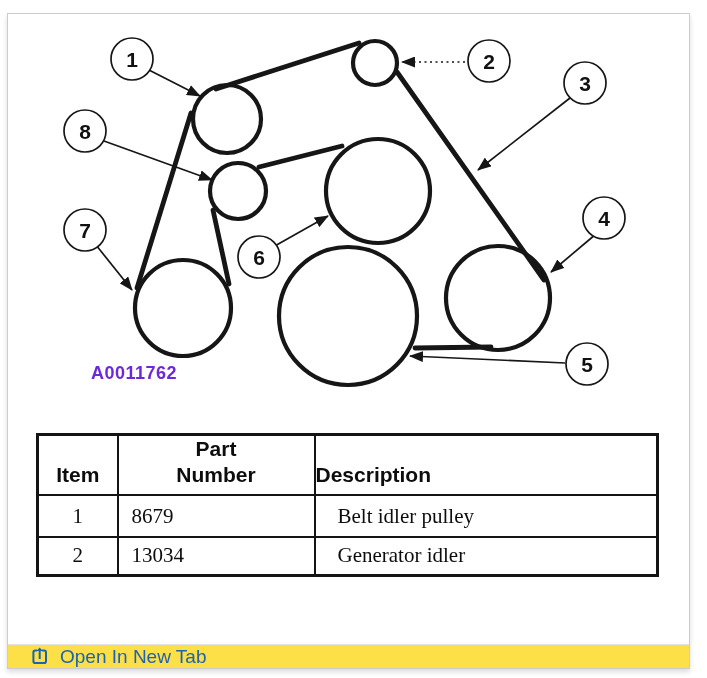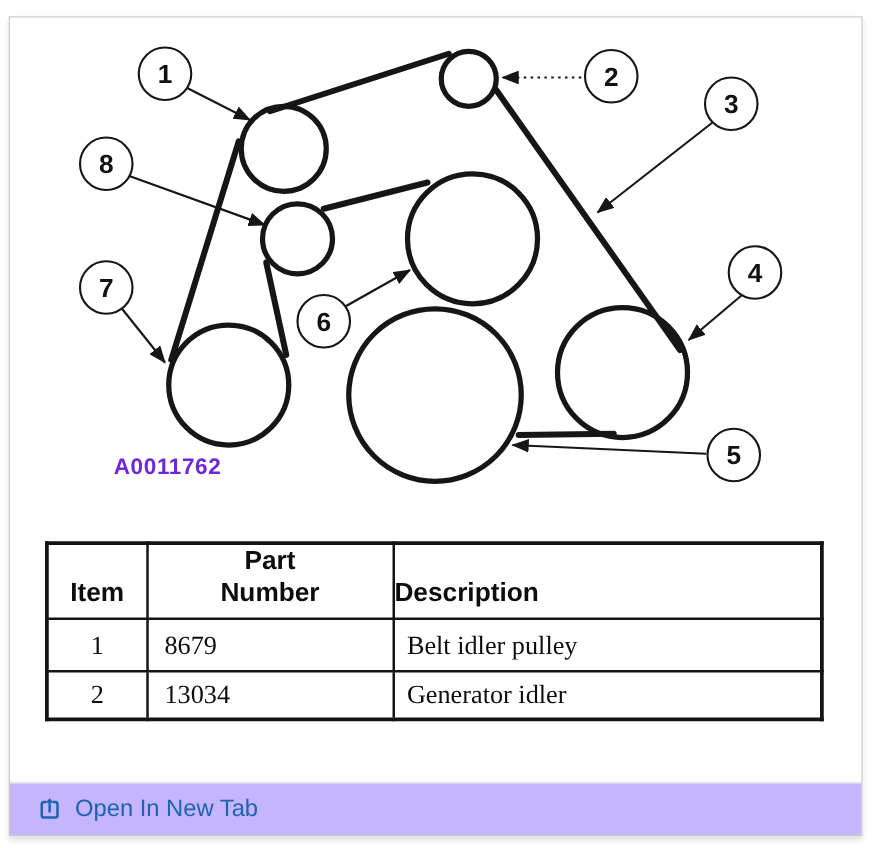--- a/index.html
+++ b/index.html
@@ -42,26 +42,26 @@
   th.h-item{}
   th.h-part{text-align:center;white-space:pre-line;}
   th.h-desc{text-align:left;padding-left:10px;}
   tr.data td{
     font-family:"Liberation Serif","DejaVu Serif",serif;font-size:21px;
   }
   tr.data-1 td{height:42px;}
   tr.data-2 td{height:38px;}
   td.c-item{text-align:center;}
   td.c-part{padding-left:13px;margin-top:29px;}
-  td.c-desc{padding-left:10px;}
+  td.c-desc{padding-left:22px;}
 
   
   .footer-bar{
-    position:absolute;left:0;bottom:0;width:100%;height:42px;box-sizing:border-box;
-    background:#c4b5fd;border-top:1px solid #e2e2e2;
+    position:absolute;left:0;bottom:0;width:100%;height:24px;box-sizing:border-box;
+    background:#fde047;border-top:1px solid #e2e2e2;
     display:flex;align-items:center;justify-content:space-between;
     padding:0 12px 0 22px;
   }
   .footer-link{
     display:flex;align-items:center;gap:9px;color:var(--link);
     font-size:19px;cursor:pointer;white-space:nowrap;
   }
   .footer-link svg{display:block;}
 </style>
 </head>

